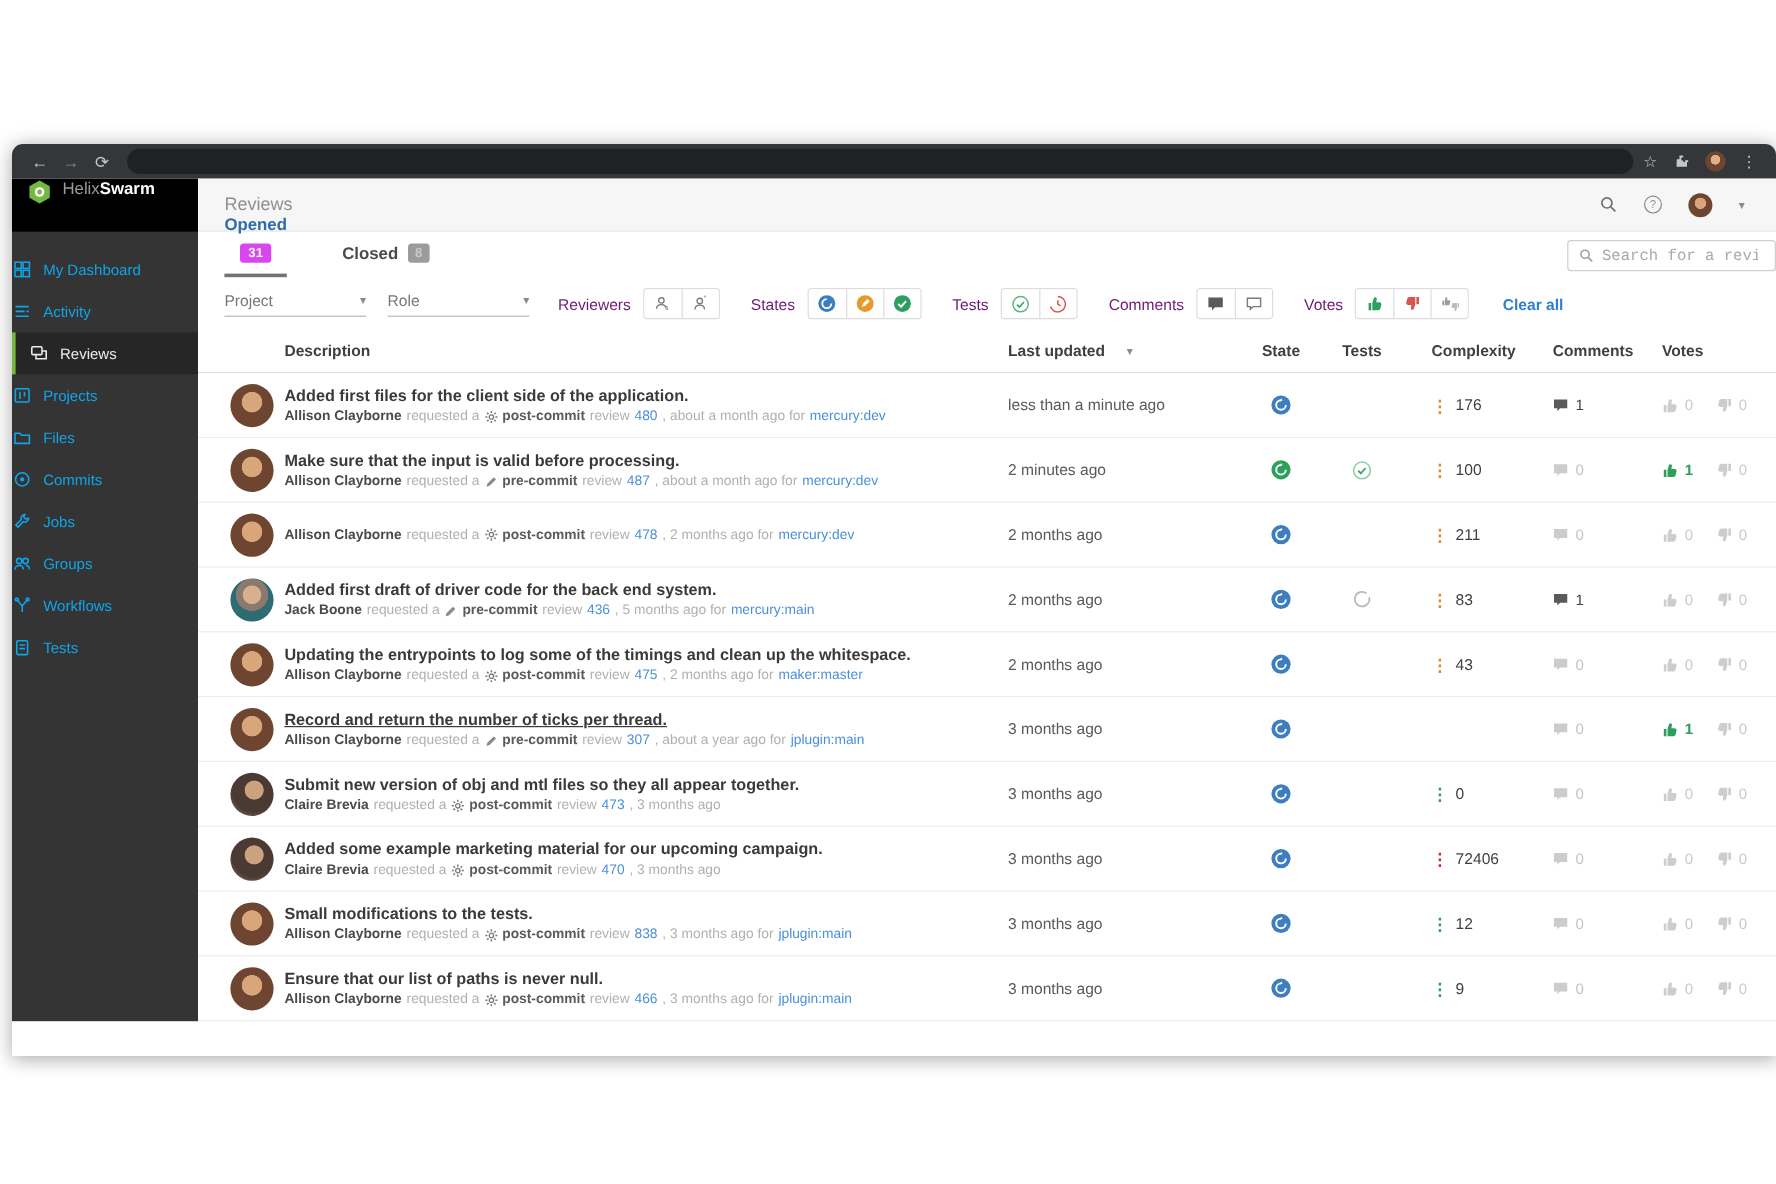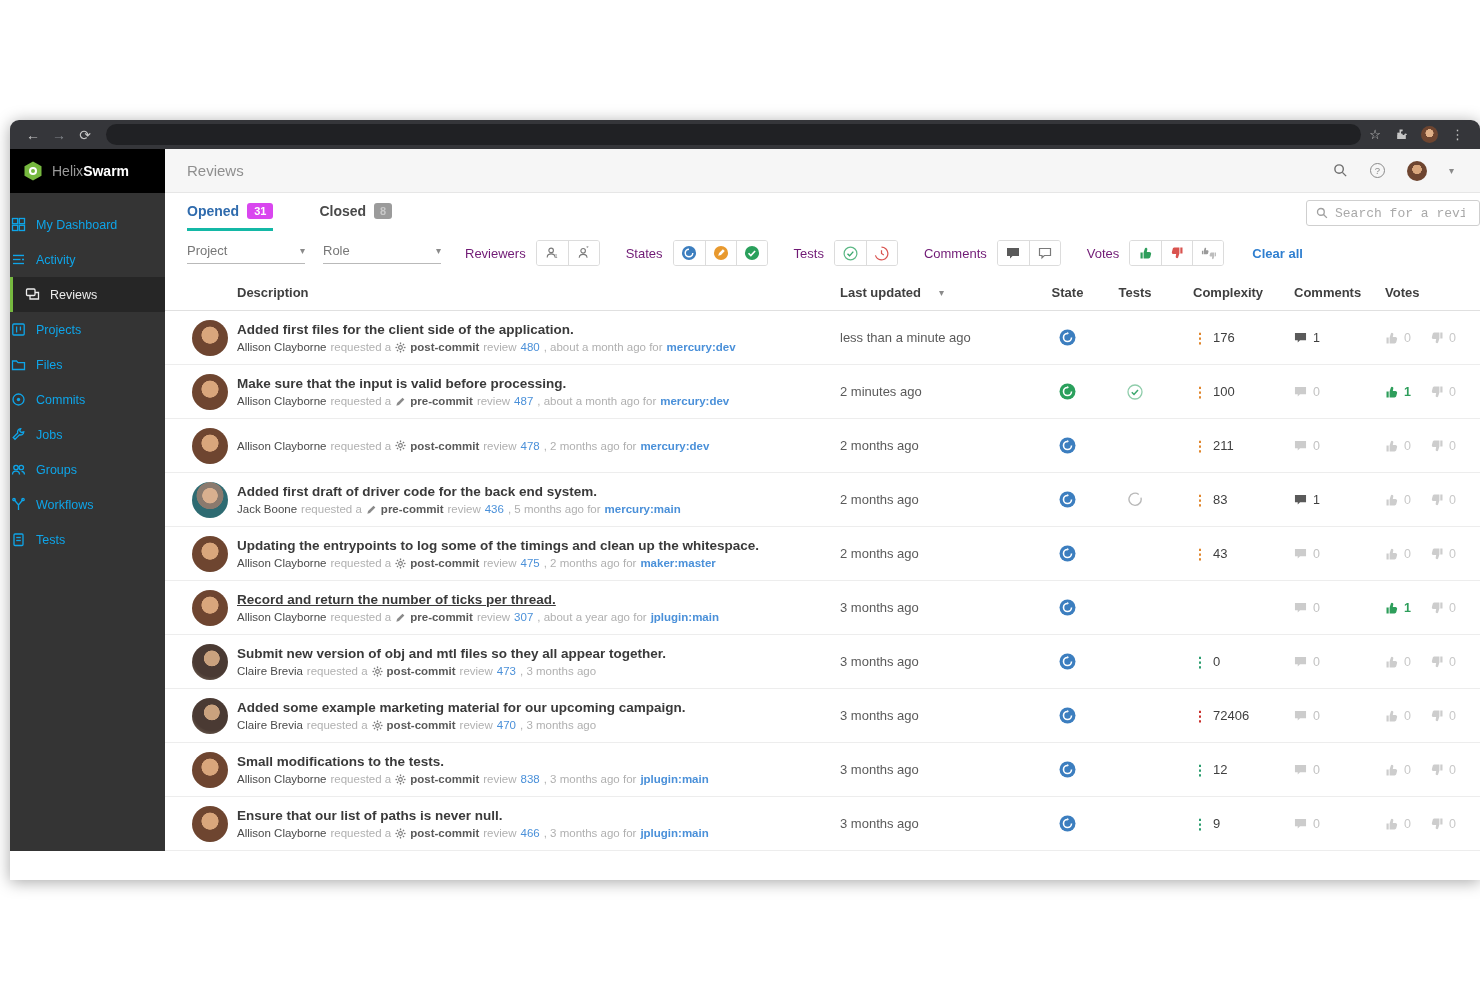--- a/index.html
+++ b/index.html
@@ -25,21 +25,21 @@
   .addressbar { flex:1; height:21px; border-radius:11px; background:#202124; margin:0 8px; }
   .chrome-right { display:flex; align-items:center; gap:13px; padding-right:6px; }
   .star { color:#c6c6c6; font-size:13px; }
   .mini-avatar { width:17px; height:17px; border-radius:50%;
     background:radial-gradient(circle at 50% 42%, #e0b088 30%, #6e4530 32% 70%, #55331f 100%); }
   .kebab { color:#c6c6c6; font-size:13px; letter-spacing:0; }
 
   
   .app { display:flex; height:702px; background:#fff; }
   .sidebar { width:155px; background:#343434; flex:none; display:flex; flex-direction:column; }
-  .logo-bar { height:44px; background:#000; display:flex; align-items:center; gap:8px; padding-left:12px; }
+  .logo-bar { height:44px; background:#000; display:flex; gap:8px; padding-left:12px; }
   .logo-text { font-size:14px; color:#9a9a9a; }
   .logo-text b { color:#fff; }
   .side-items { padding-top:14px; }
   .side-item { height:35px; display:flex; align-items:center; gap:10px; padding-left:1px;
     color:#0ea5e9; font-size:12.5px; cursor:pointer; }
   .side-item svg { flex:none; }
   .side-item.active { background:#262626; color:#ececec; border-left:3px solid #76b83f; padding-left:12px; }
 
   .main { flex:1; min-width:0; display:flex; flex-direction:column; background:#fff; }
   .app-header { height:44px; background:#f6f6f6; border-bottom:1px solid #e6e6e6;
@@ -48,21 +48,21 @@
   .hdr-icons { margin-left:auto; display:flex; align-items:center; gap:22px; color:#6f6f6f; }
   .help-circle { width:15px; height:15px; border-radius:50%; border:1px solid #8a8a8a; font-size:9.5px;
     display:flex; align-items:center; justify-content:center; color:#8a8a8a; }
   .hdr-avatar { width:20px; height:20px; border-radius:50%;
     background:radial-gradient(circle at 50% 42%, #d9a67c 30%, #6e4530 32% 70%, #55331f 100%); }
   .hdr-chevron { font-size:10px; color:#8a8a8a; }
 
   
   .tabs-row { height:38px; display:flex; align-items:flex-end; padding:0 22px; position:relative; }
   .rtab { display:inline-flex; align-items:center; gap:8px; padding-bottom:9px; font-size:14px; font-weight:bold; cursor:pointer; }
-  .rtab.opened { color:#2f6bad; border-bottom:3px solid #14b8a6; }
+  .rtab.opened { color:#2f6bad; border-bottom:3px solid #737373;flex-direction:column; }
   .rtab.closed { color:#4a4a4a; margin-left:46px; padding-bottom:12px; }
   .badge-blue { background:#d946ef; color:#fff; font-size:11px; padding:2px 7px; border-radius:3px; font-weight:bold; }
   .badge-gray { background:#9b9b9b; color:#c9c9c9; font-size:11px; padding:2px 6px; border-radius:3px; font-weight:bold; }
   .search-review { position:absolute; right:0; top:7px; width:174px; height:26px; border:1px solid #cfcfcf;
     border-radius:3px; display:flex; align-items:center; gap:7px; padding:0 9px; background:#fff; }
   .search-review input { border:none; outline:none; font-size:13px; color:#000000; width:130px;
     font-family:Liberation Mono, monospace; }
   .search-review input::placeholder { color:#a9a9a9; }
 
   
@@ -93,24 +93,24 @@
   .trow { height:54px; border-bottom:1px solid #ededed; }
   .cell-desc { display:flex; align-items:center; gap:9px; min-width:0; }
   .avatar { width:36px; height:36px; border-radius:50%; flex:none; margin-left:7px; }
   .av-allison { background:radial-gradient(circle at 50% 42%, #d9a67c 30%, #6e4530 32% 70%, #55331f 100%); }
   .av-jack { background:radial-gradient(circle at 50% 38%, #d9b08f 26%, #8a7a6e 28% 46%, #2e6b72 48%); }
   .av-claire { background:radial-gradient(circle at 55% 40%, #caa27e 26%, #4a3a33 28% 62%, #8a7a68 100%); }
   .dtext { min-width:0; }
   .rtitle { font-size:13.5px; color:#3a3a3a; font-weight:bold; margin-bottom:4px; white-space:nowrap; cursor:pointer; }
   .rtitle.underline { text-decoration:underline; }
   .byline { font-size:11.5px; color:#b0b0b0; white-space:nowrap; display:flex; align-items:center; gap:4px; }
-  .byline .name { color:#4a4a4a; font-weight:normal; }
+  .byline .name { color:#4a4a4a; font-weight:bold; }
   .byline .ctype { color:#5a5a5a; font-weight:bold; }
   .byline a { color:#4a90d9; text-decoration:none; cursor:pointer; }
-  .byline a.branch { font-weight:bold; }
+  .byline a.branch { font-weight:normal; }
   .cell-updated { font-size:13px; color:#5a5a5a; }
   .cell-center { display:flex; justify-content:center; }
   .cell-cx { display:flex; align-items:center; gap:6px; padding-left:28px; font-size:13px; color:#3f3f3f; }
   .cx-dots { font-weight:bold; font-size:14px; line-height:1; }
   .cx-orange { color:#e0862c; } .cx-red { color:#c9302c; } .cx-green { color:#2a9d6e; }
   .cell-cmt { display:flex; align-items:center; gap:6px; padding-left:24px; font-size:12.5px; }
   .cmt-on { color:#3f3f3f; } .cmt-off { color:#c3c3c3; }
   .cell-votes { display:flex; align-items:center; gap:5px; padding-left:25px; font-size:12.5px; color:#c9c9c9; }
   .vote-count-on { color:#2e9e5b; font-weight:bold; }
   .vgap { width:9px; }

